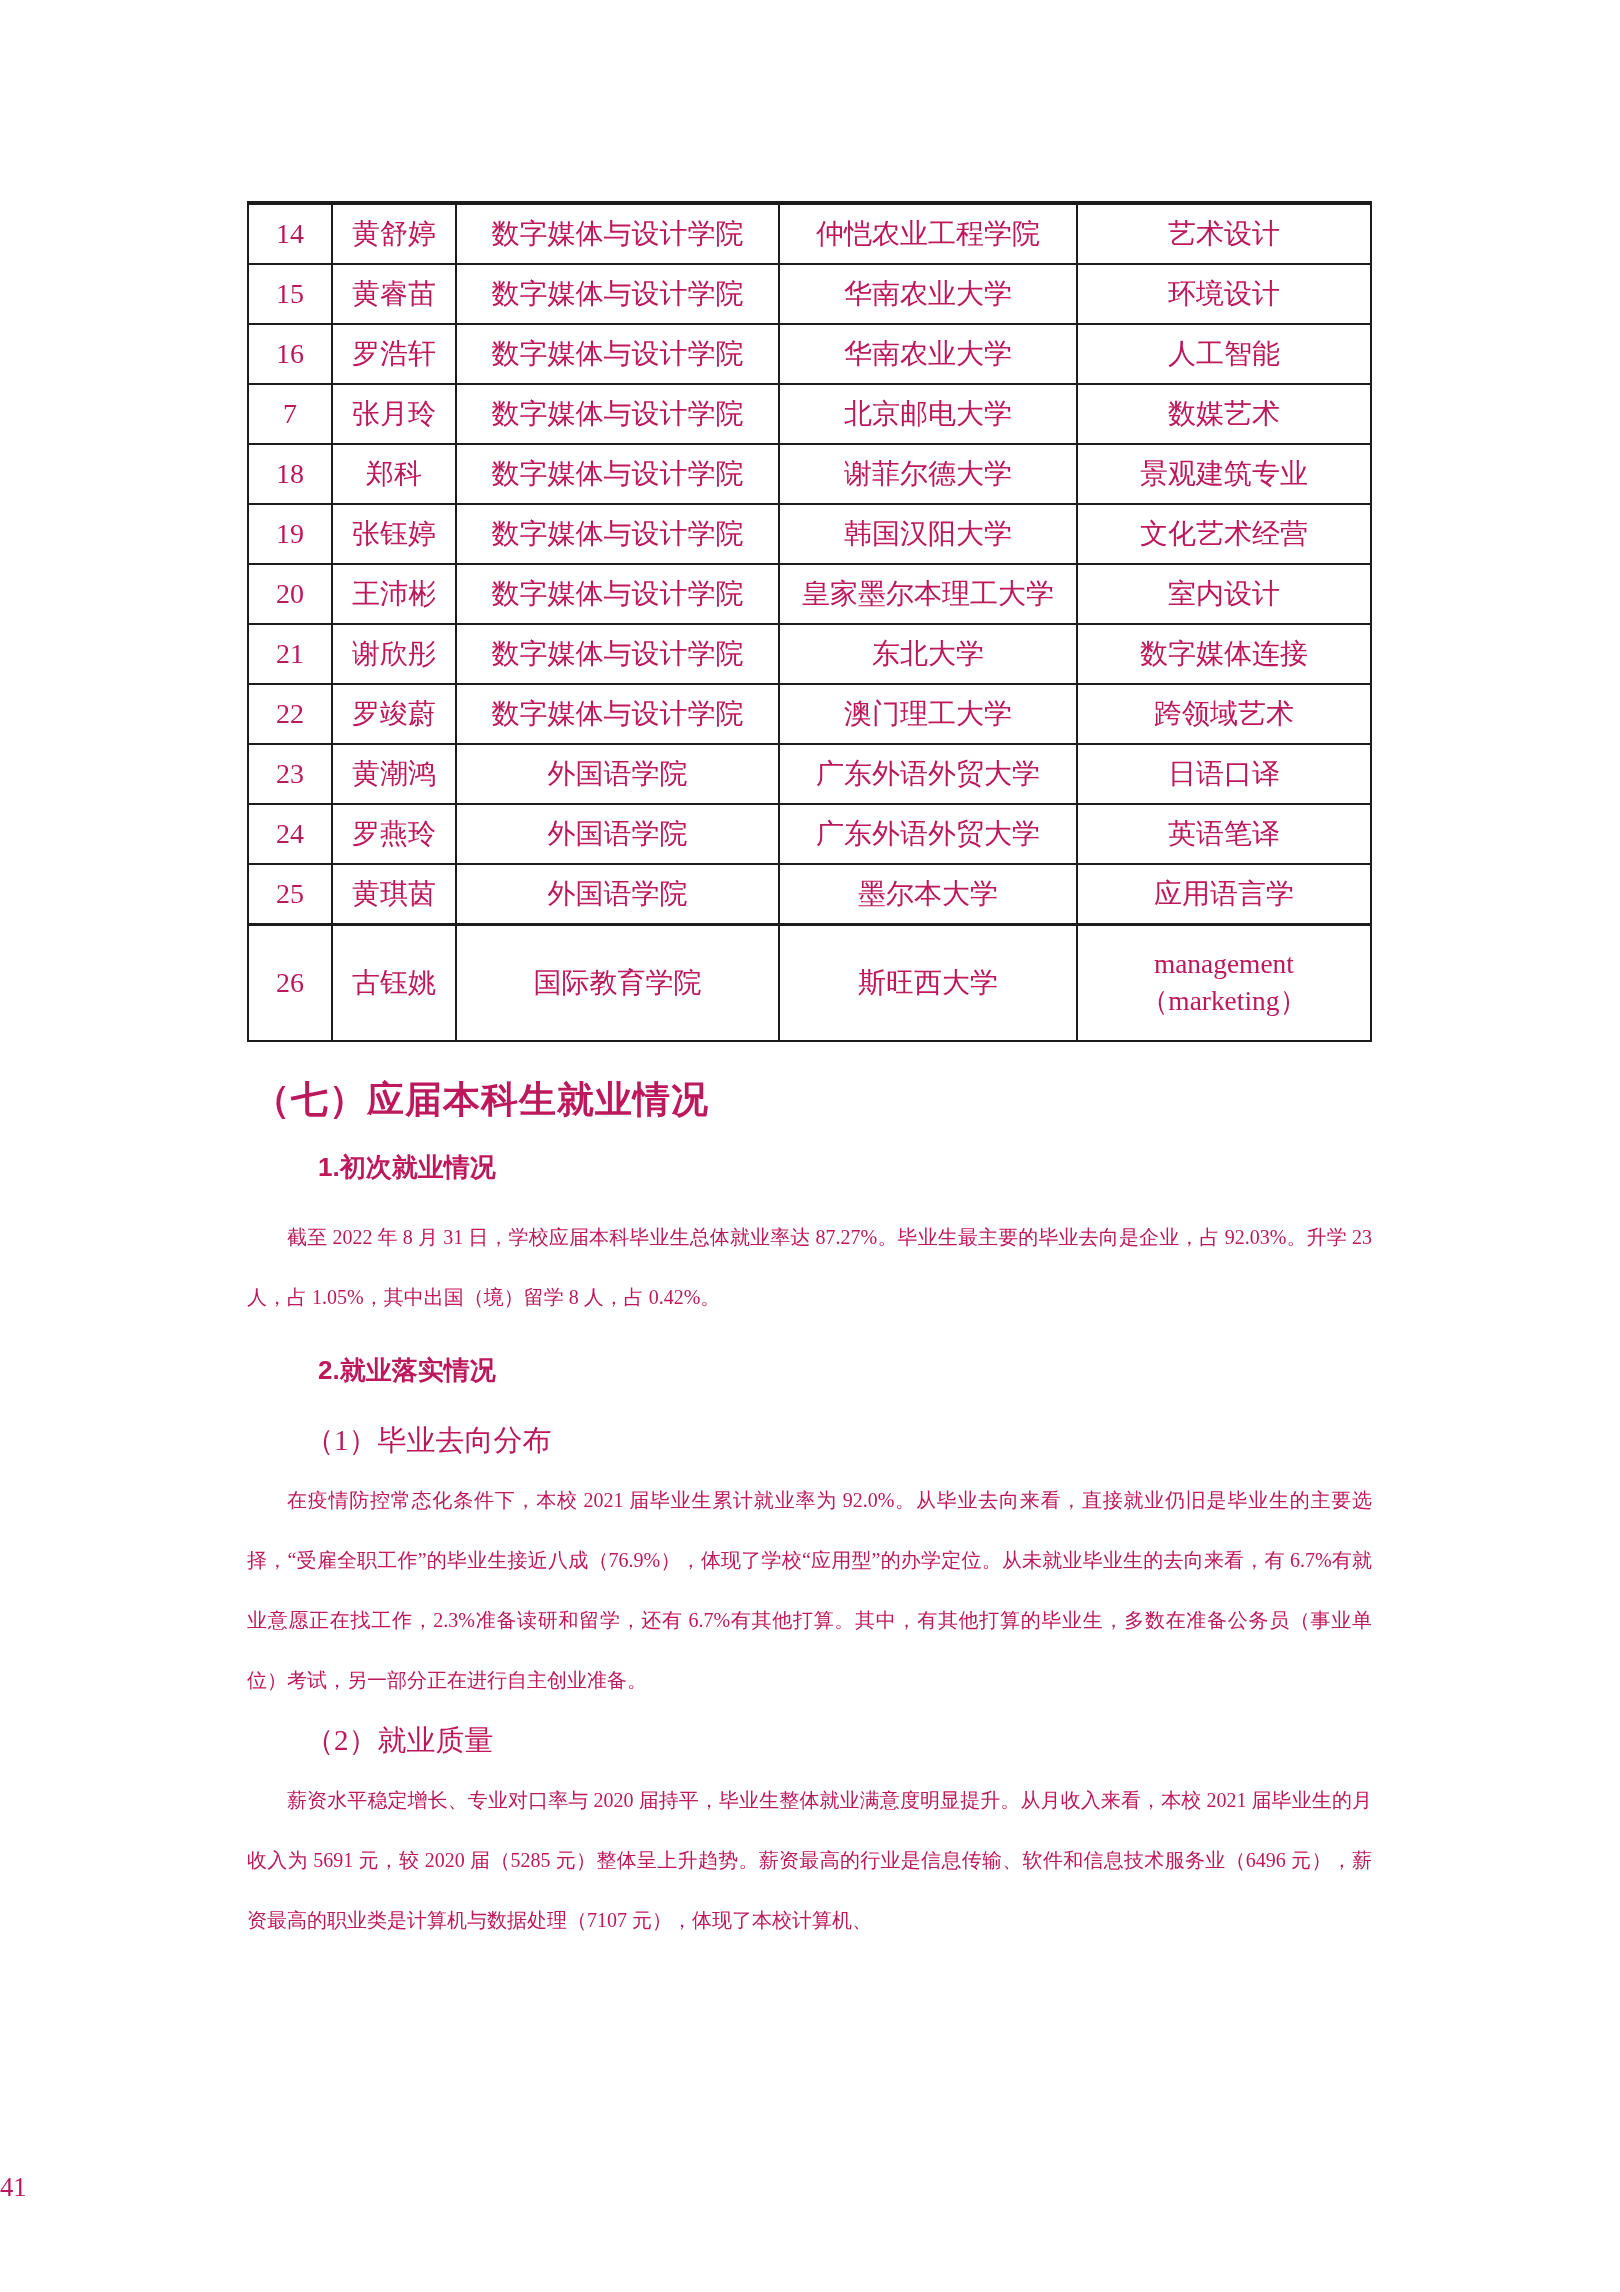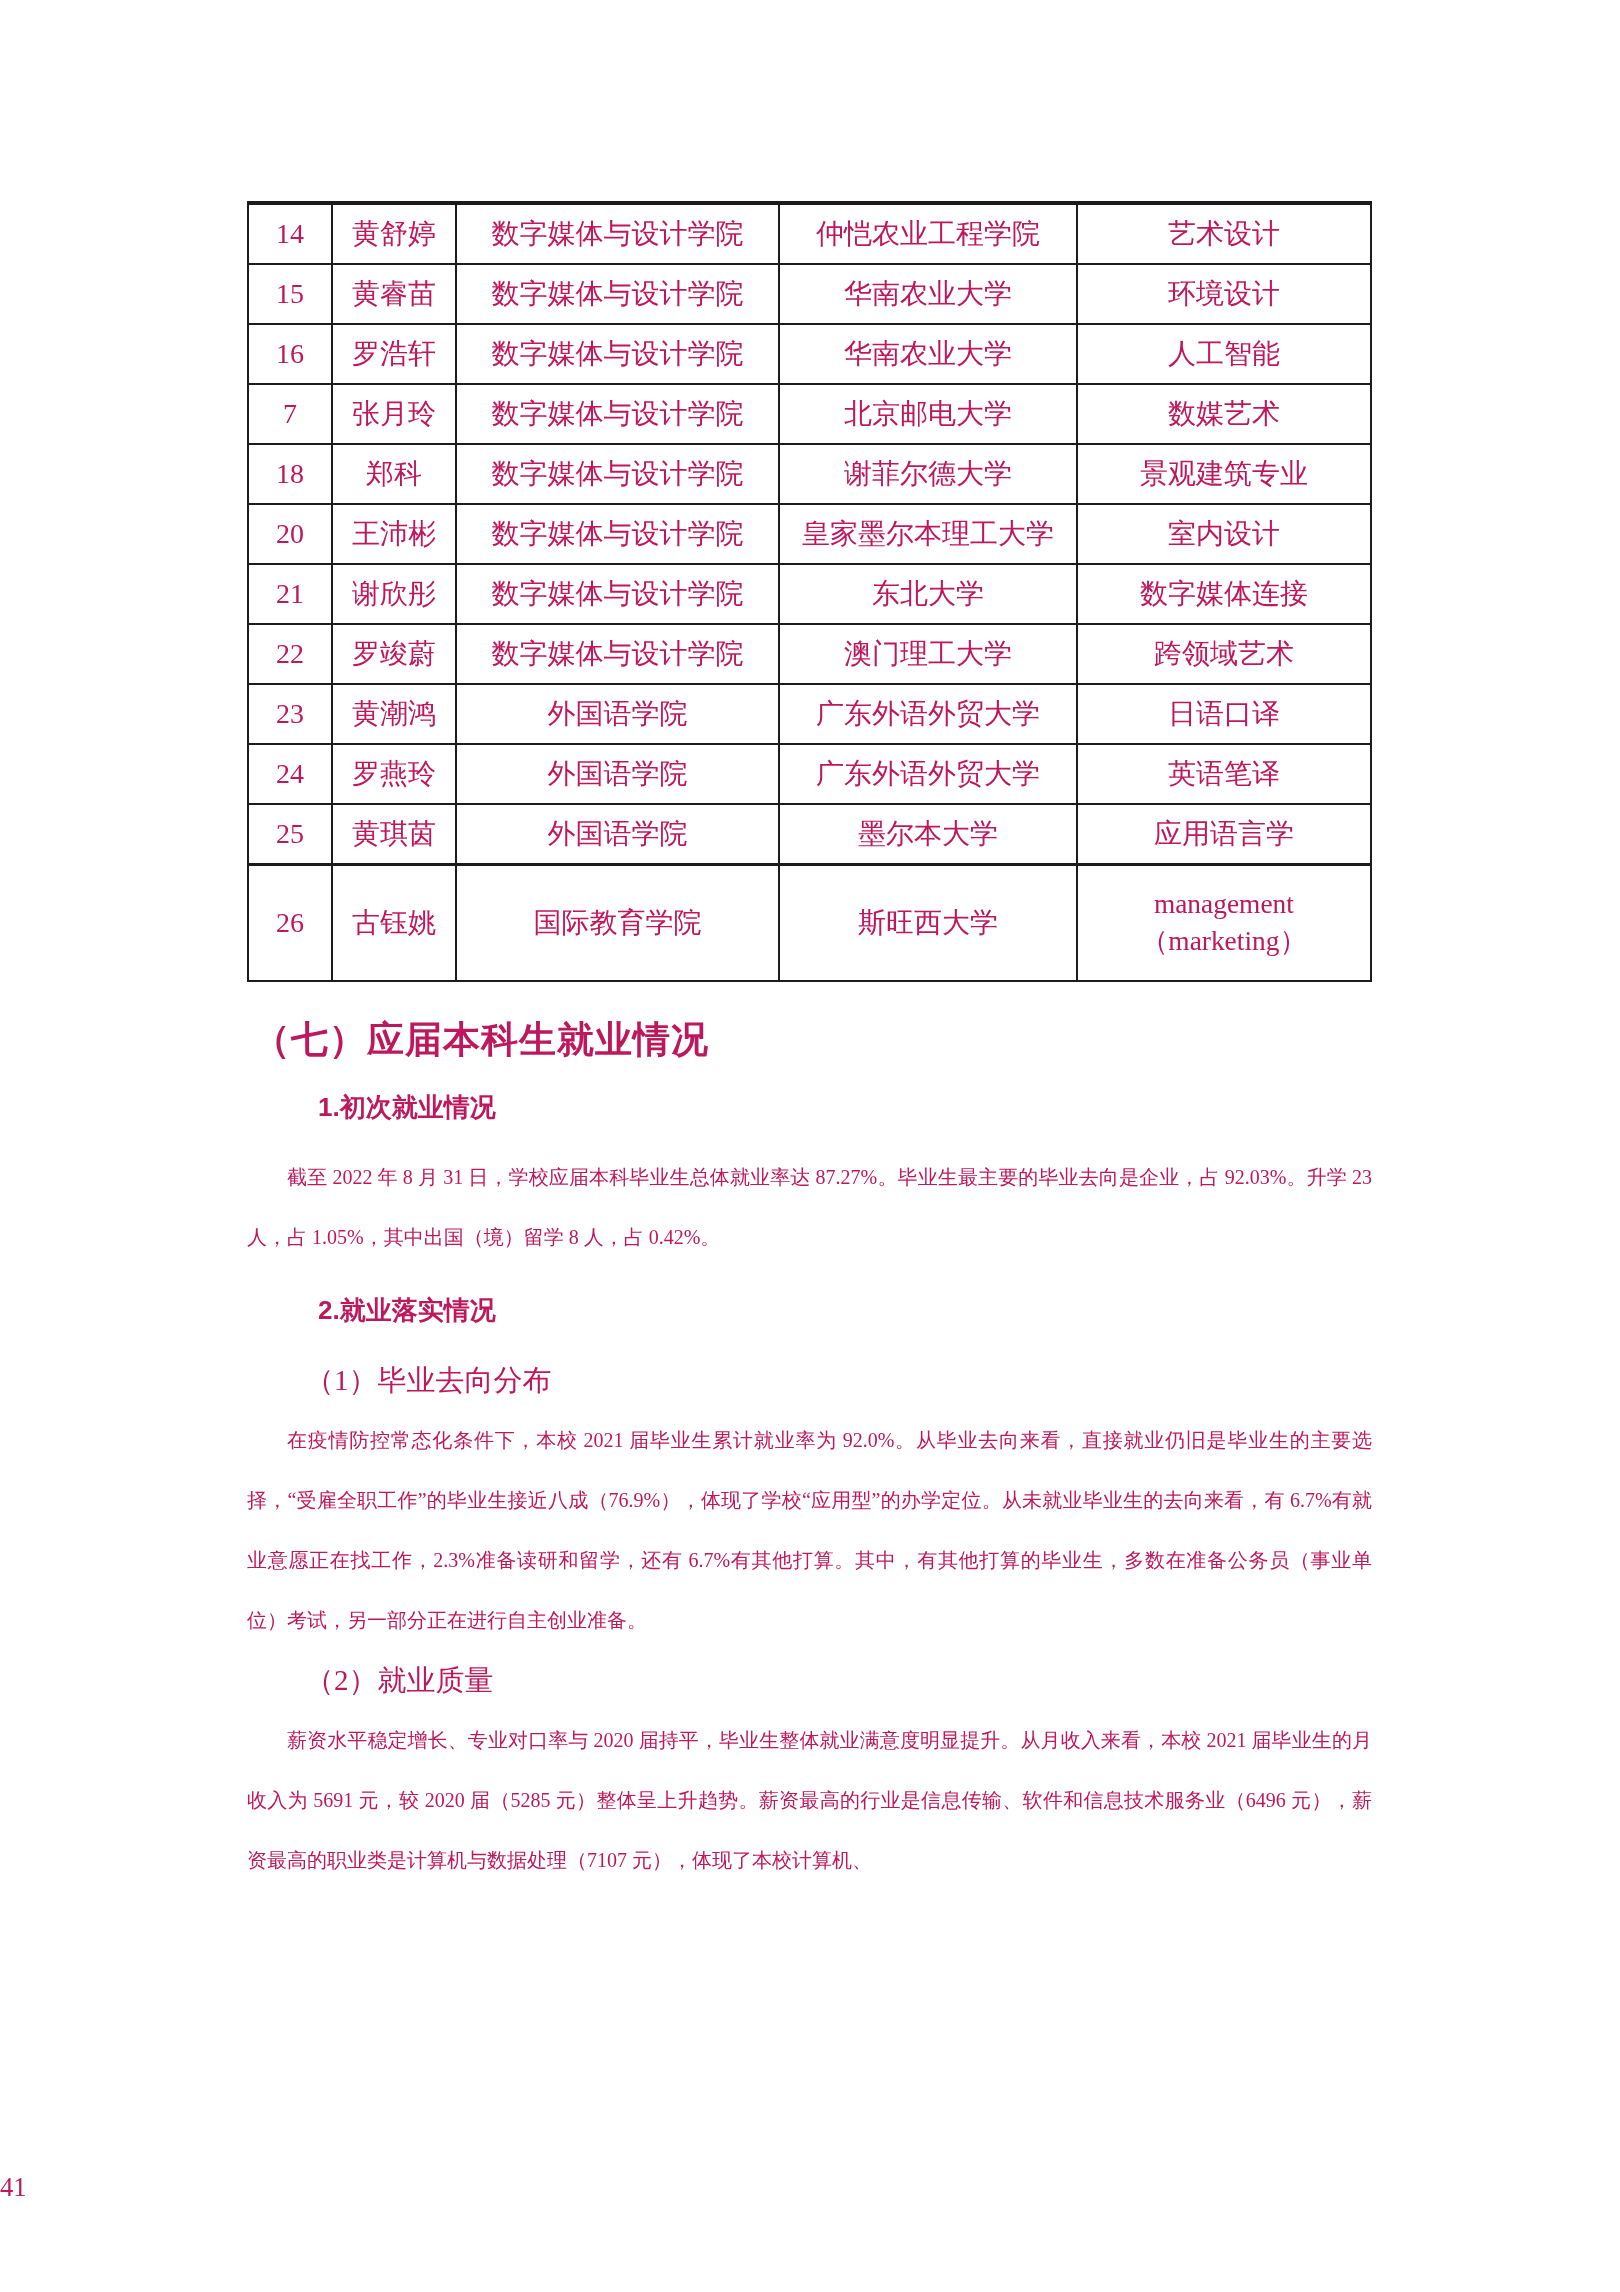--- a/index.html
+++ b/index.html
@@ -128,20 +128,27 @@
             <td>数媒艺术</td>
           </tr>
           <tr>
             <td>18</td>
             <td>郑科</td>
             <td>数字媒体与设计学院</td>
             <td>谢菲尔德大学</td>
             <td>景观建筑专业</td>
           </tr>
           <tr>
+            <td>19</td>
+            <td>张钰婷</td>
+            <td>数字媒体与设计学院</td>
+            <td>韩国汉阳大学</td>
+            <td>文化艺术经营</td>
+          </tr>
+          <tr>
             <td>20</td>
             <td>王沛彬</td>
             <td>数字媒体与设计学院</td>
             <td>皇家墨尔本理工大学</td>
             <td>室内设计</td>
           </tr>
           <tr>
             <td>21</td>
             <td>谢欣彤</td>
             <td>数字媒体与设计学院</td>

